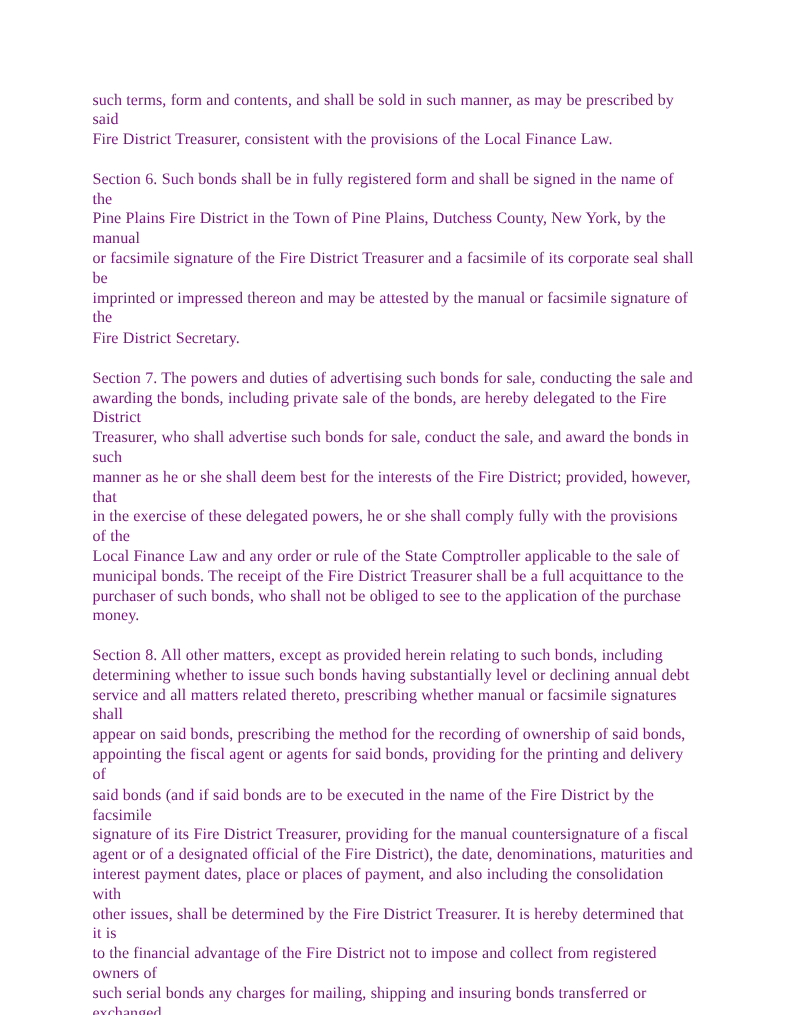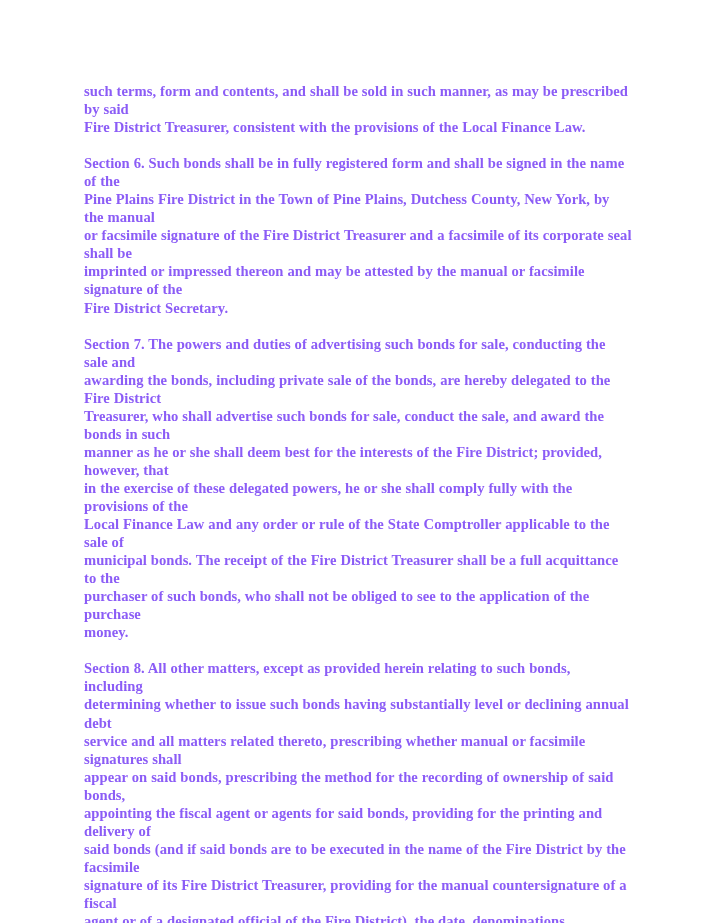--- a/index.html
+++ b/index.html
@@ -20,27 +20,26 @@
   }
   .text-column {
     position: absolute;
     left: 84px;
     top: 82px;
     width: 548px;
   }
   .para {
     font-size: 14.6px;
     line-height: 18.05px;
-    color: #8b5cf6;
+    color: #701a75;
     text-align: left;
     margin: 0 0 18px 0;
     white-space: pre-line;
     letter-spacing: 0.05px;
     word-spacing: 0.2px;
-    font-weight: bold;
     -webkit-font-smoothing: antialiased;
   }
   .para:last-child {
     margin-bottom: 0;
   }
 </style>
 </head>
 <body>
 
 <div class="page">

